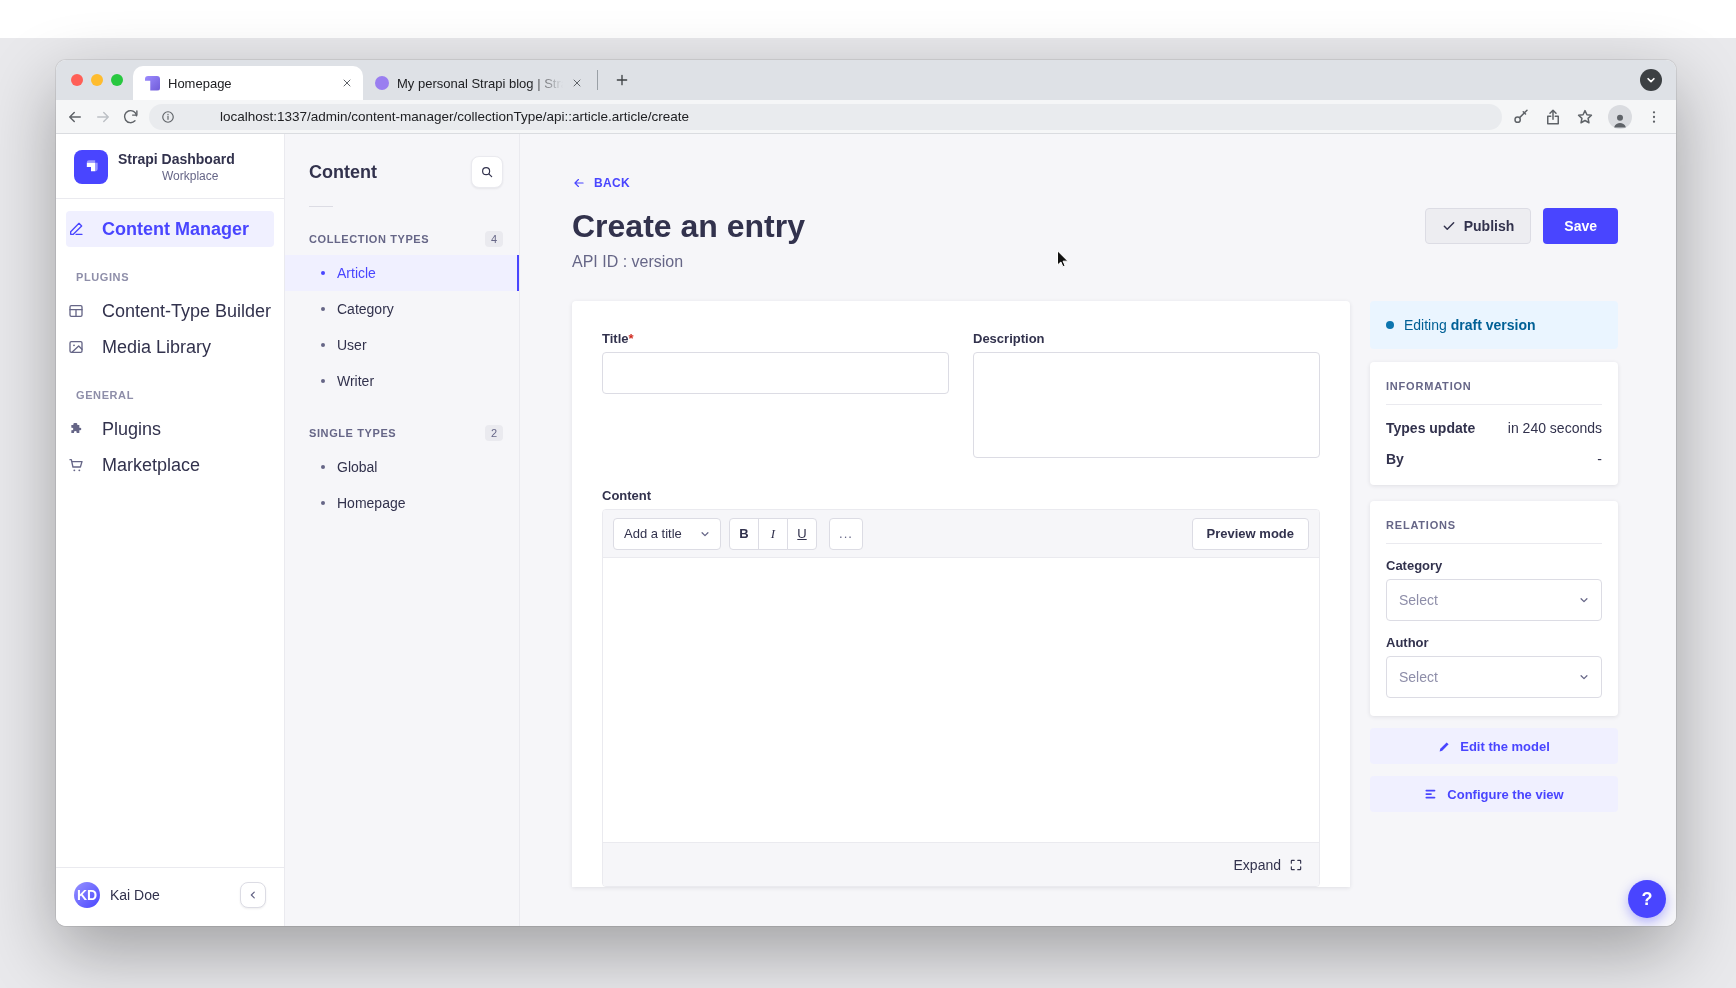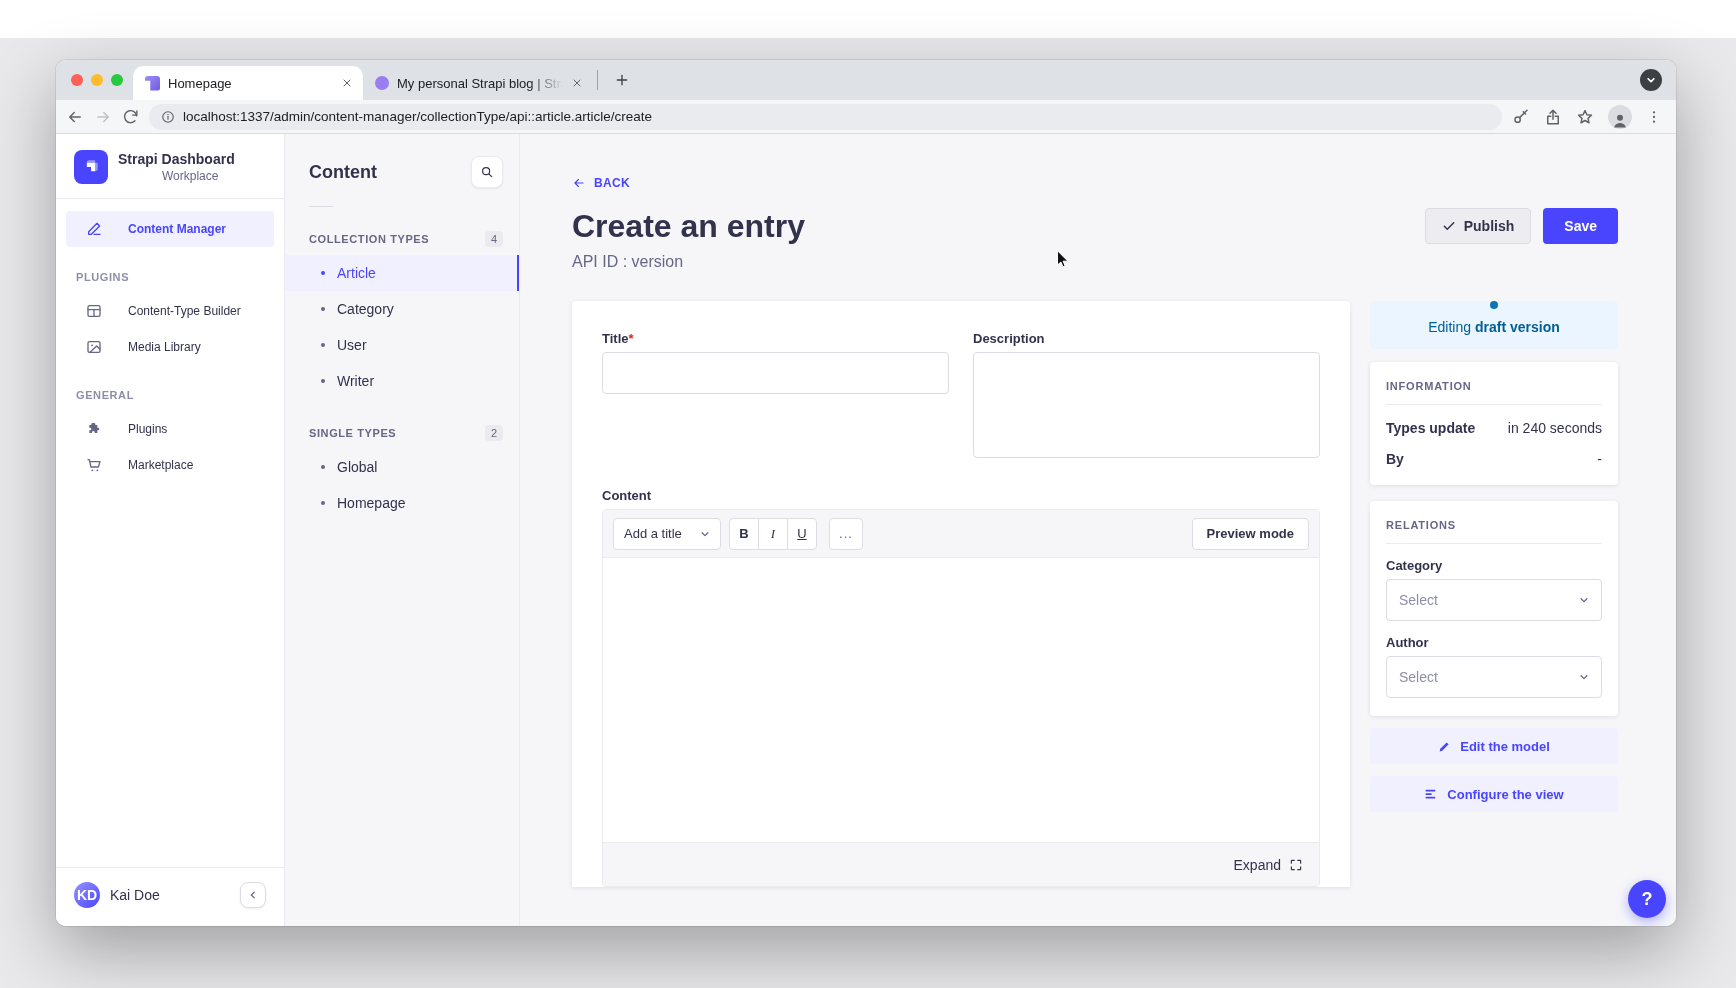--- a/index.html
+++ b/index.html
@@ -26,36 +26,36 @@
   .fav-dot { width:14px; height:14px; border-radius:50%; background:#9a7ef0; flex:none; }
   .tab-sep { width:1px; height:20px; background:#9aa0a6; align-self:center; margin:0 4px; }
   .newtab { align-self:center; margin-left:8px; color:#3c4043; display:flex; padding:4px; cursor:pointer; }
   .strip-spacer { flex:1; }
   .tab-search { align-self:center; margin-right:14px; width:22px; height:22px; border-radius:50%; background:#3c4043; display:flex; align-items:center; justify-content:center; color:#fff; }
 
   .toolbar { height:34px; background:#f5f6f7; display:flex; align-items:center; padding:0 10px; gap:10px; border-bottom:1px solid #dadce0; }
   .nav-ic { color:#5f6368; display:flex; }
   .nav-ic.disabled { color:#bdc1c6; }
   .omnibox { flex:1; height:26px; background:#e9ebee; border-radius:13px; display:flex; align-items:center; padding:0 12px; gap:8px; }
-  .omni-url { font-size:13.5px; color:#202124; }
+  .omni-url { font-size:13.5px; color:#202124;margin-left:37px; }
   .chrome-right { display:flex; align-items:center; gap:14px; padding-right:4px; }
   .chrome-avatar { width:24px; height:24px; border-radius:50%; background:#dadce0; display:flex; align-items:flex-end; justify-content:center; overflow:hidden; color:#5f6368; }
 
   
   .app { display:flex; height:792px; background:#f6f6f9; }
 
   
   .nav { width:229px; background:#fff; border-right:1px solid #eaeaef; display:flex; flex-direction:column; }
   .brand { display:flex; gap:10px; align-items:center; padding:16px 18px 14px; }
   .brand-logo { width:34px; height:34px; border-radius:8px; background:#4945ff; flex:none; display:flex; align-items:center; justify-content:center; }
   .brand-t { font-size:14px; font-weight:bold; color:#32324d; }
   .brand-s { font-size:12px; color:#666687; margin-top:2px;margin-left:44px; }
   .nav-divider { height:1px; background:#eaeaef; }
   .nav-menu { padding:12px 10px 0; }
-  .nav-item { height:36px; display:flex; align-items:center; gap:26px; padding:0 20px; border-radius:4px; font-size:12px; color:#32324d; cursor:pointer; }
+  .nav-item { height:36px; display:flex; align-items:center; gap:18px; padding:0 2px; border-radius:4px; font-size:18px; color:#32324d; cursor:pointer; }
   .nav-item .ic { color:#666687; display:flex; }
   .nav-item.active { background:#f0f0ff; color:#4945ff; font-weight:bold; }
   .nav-item.active .ic { color:#4945ff; }
   .nav-sec { font-size:11px; font-weight:bold; letter-spacing:.6px; color:#8e8ea9; text-transform:uppercase; padding:24px 10px 10px; }
   .nav-bottom { margin-top:auto; }
   .user-row { display:flex; align-items:center; gap:10px; padding:14px 18px 18px; cursor:pointer; }
   .user-avatar { width:26px; height:26px; border-radius:50%; background:linear-gradient(135deg,#9793ff,#4945ff); color:#fff; font-size:14px; font-weight:bold; display:flex; align-items:center; justify-content:center; }
   .user-name { font-size:14px; color:#32324d; }
   .collapse-btn { margin-left:auto; width:26px; height:26px; border-radius:8px; background:#fff; border:1px solid #dcdce4; box-shadow:0 1px 2px rgba(33,33,52,.08); display:flex; align-items:center; justify-content:center; color:#666687; cursor:pointer; }
 
@@ -106,21 +106,21 @@
   .ed-btn.i { font-style:italic; font-family:"Liberation Serif", serif; }
   .ed-btn.u { text-decoration:underline; }
   .ed-more { width:34px; height:32px; background:#fff; border:1px solid #dcdce4; border-radius:4px; margin-left:4px; color:#666687; display:flex; align-items:center; justify-content:center; font-size:13px; letter-spacing:1px; cursor:pointer; }
   .ed-preview { margin-left:auto; height:32px; background:#fff; border:1px solid #dcdce4; border-radius:4px; padding:0 14px; font-size:13px; font-weight:bold; color:#32324d; display:flex; align-items:center; cursor:pointer; }
   .ed-body { height:284px; background:#fff; }
   .ed-footer { height:44px; background:#f6f6f9; border-top:1px solid #eaeaef; display:flex; align-items:center; justify-content:flex-end; padding:0 16px; gap:8px; color:#32324d; cursor:pointer; }
   .expand-label { font-size:14px; }
 
   
   .aside { width:248px; flex:none; display:flex; flex-direction:column; }
-  .status-banner { background:#eaf5ff; border-radius:4px; height:48px; display:flex; align-items:center; gap:10px; padding:0 16px; color:#006096; font-size:14px;flex-direction:column; }
+  .status-banner { background:#eaf5ff; border-radius:4px; height:48px; display:flex; align-items:center; gap:10px; padding:0 16px; color:#006096; font-size:14px; }
   .status-dot { width:8px; height:8px; border-radius:50%; background:#0c75af; flex:none; }
   .status-bold { font-weight:bold; }
   .side-card { background:#fff; border-radius:4px; box-shadow:0 1px 4px rgba(33,33,52,.1); padding:18px 16px; margin-top:13px; }
   .side-card-title { font-size:11px; font-weight:bold; letter-spacing:.8px; color:#666687; }
   .side-divider { height:1px; background:#eaeaef; margin:12px 0 4px; }
   .info-row { display:flex; justify-content:space-between; align-items:center; margin-top:15px; font-size:14px; }
   .info-label { font-weight:bold; color:#32324d; }
   .info-value { color:#32324d; }
   .rel-label { display:block; font-size:13px; font-weight:bold; color:#32324d; margin:14px 0 6px; }
   .rel-select { height:42px; border:1px solid #dcdce4; border-radius:4px; background:#fff; display:flex; align-items:center; justify-content:space-between; padding:0 12px; font-size:14px; color:#8e8ea9; cursor:pointer; }

